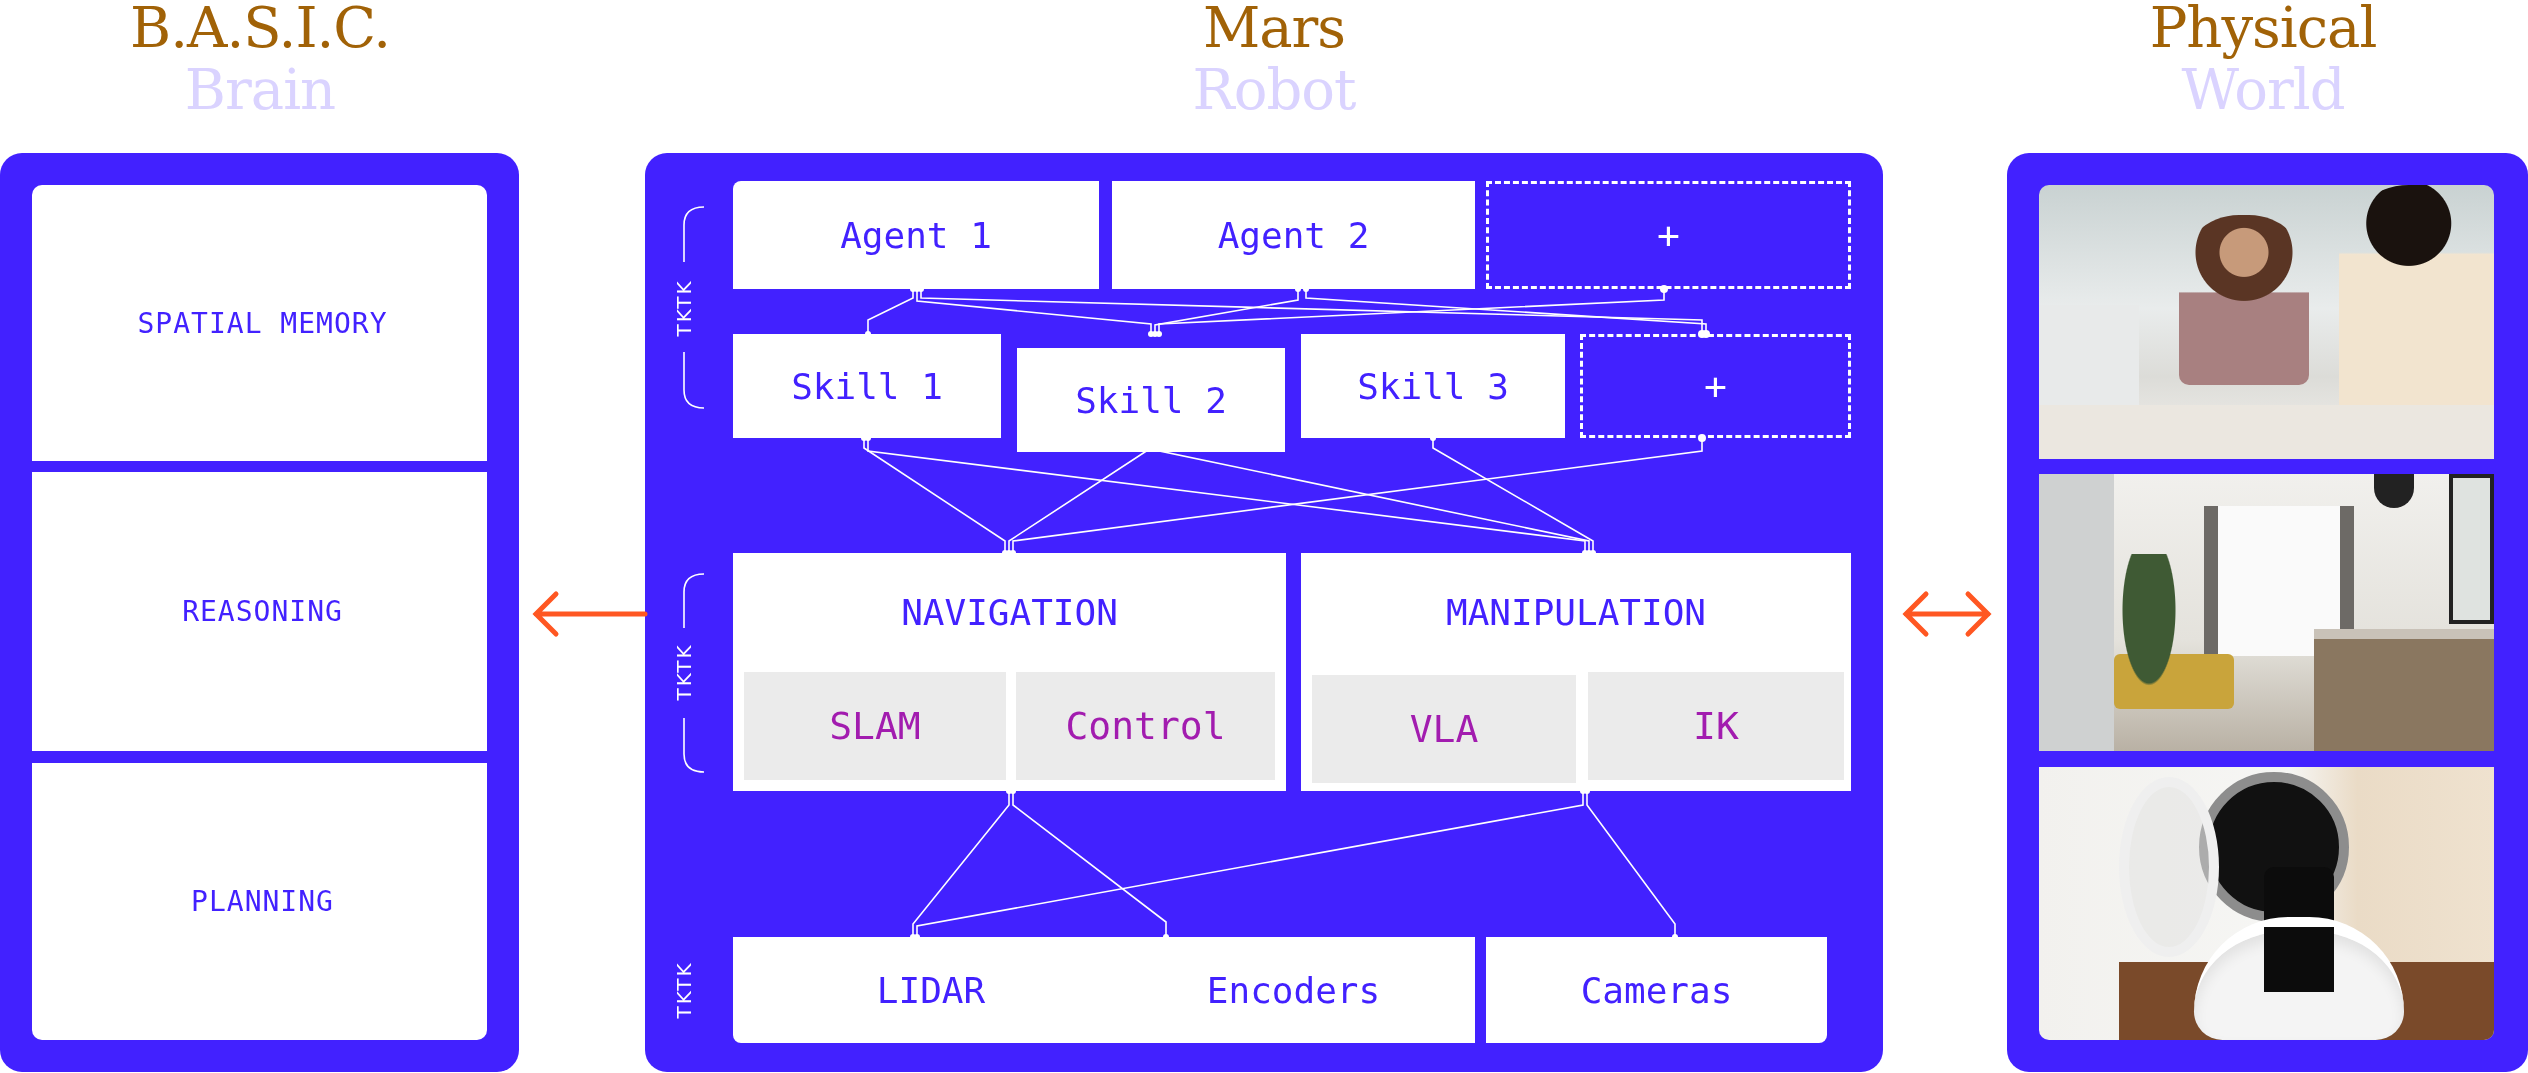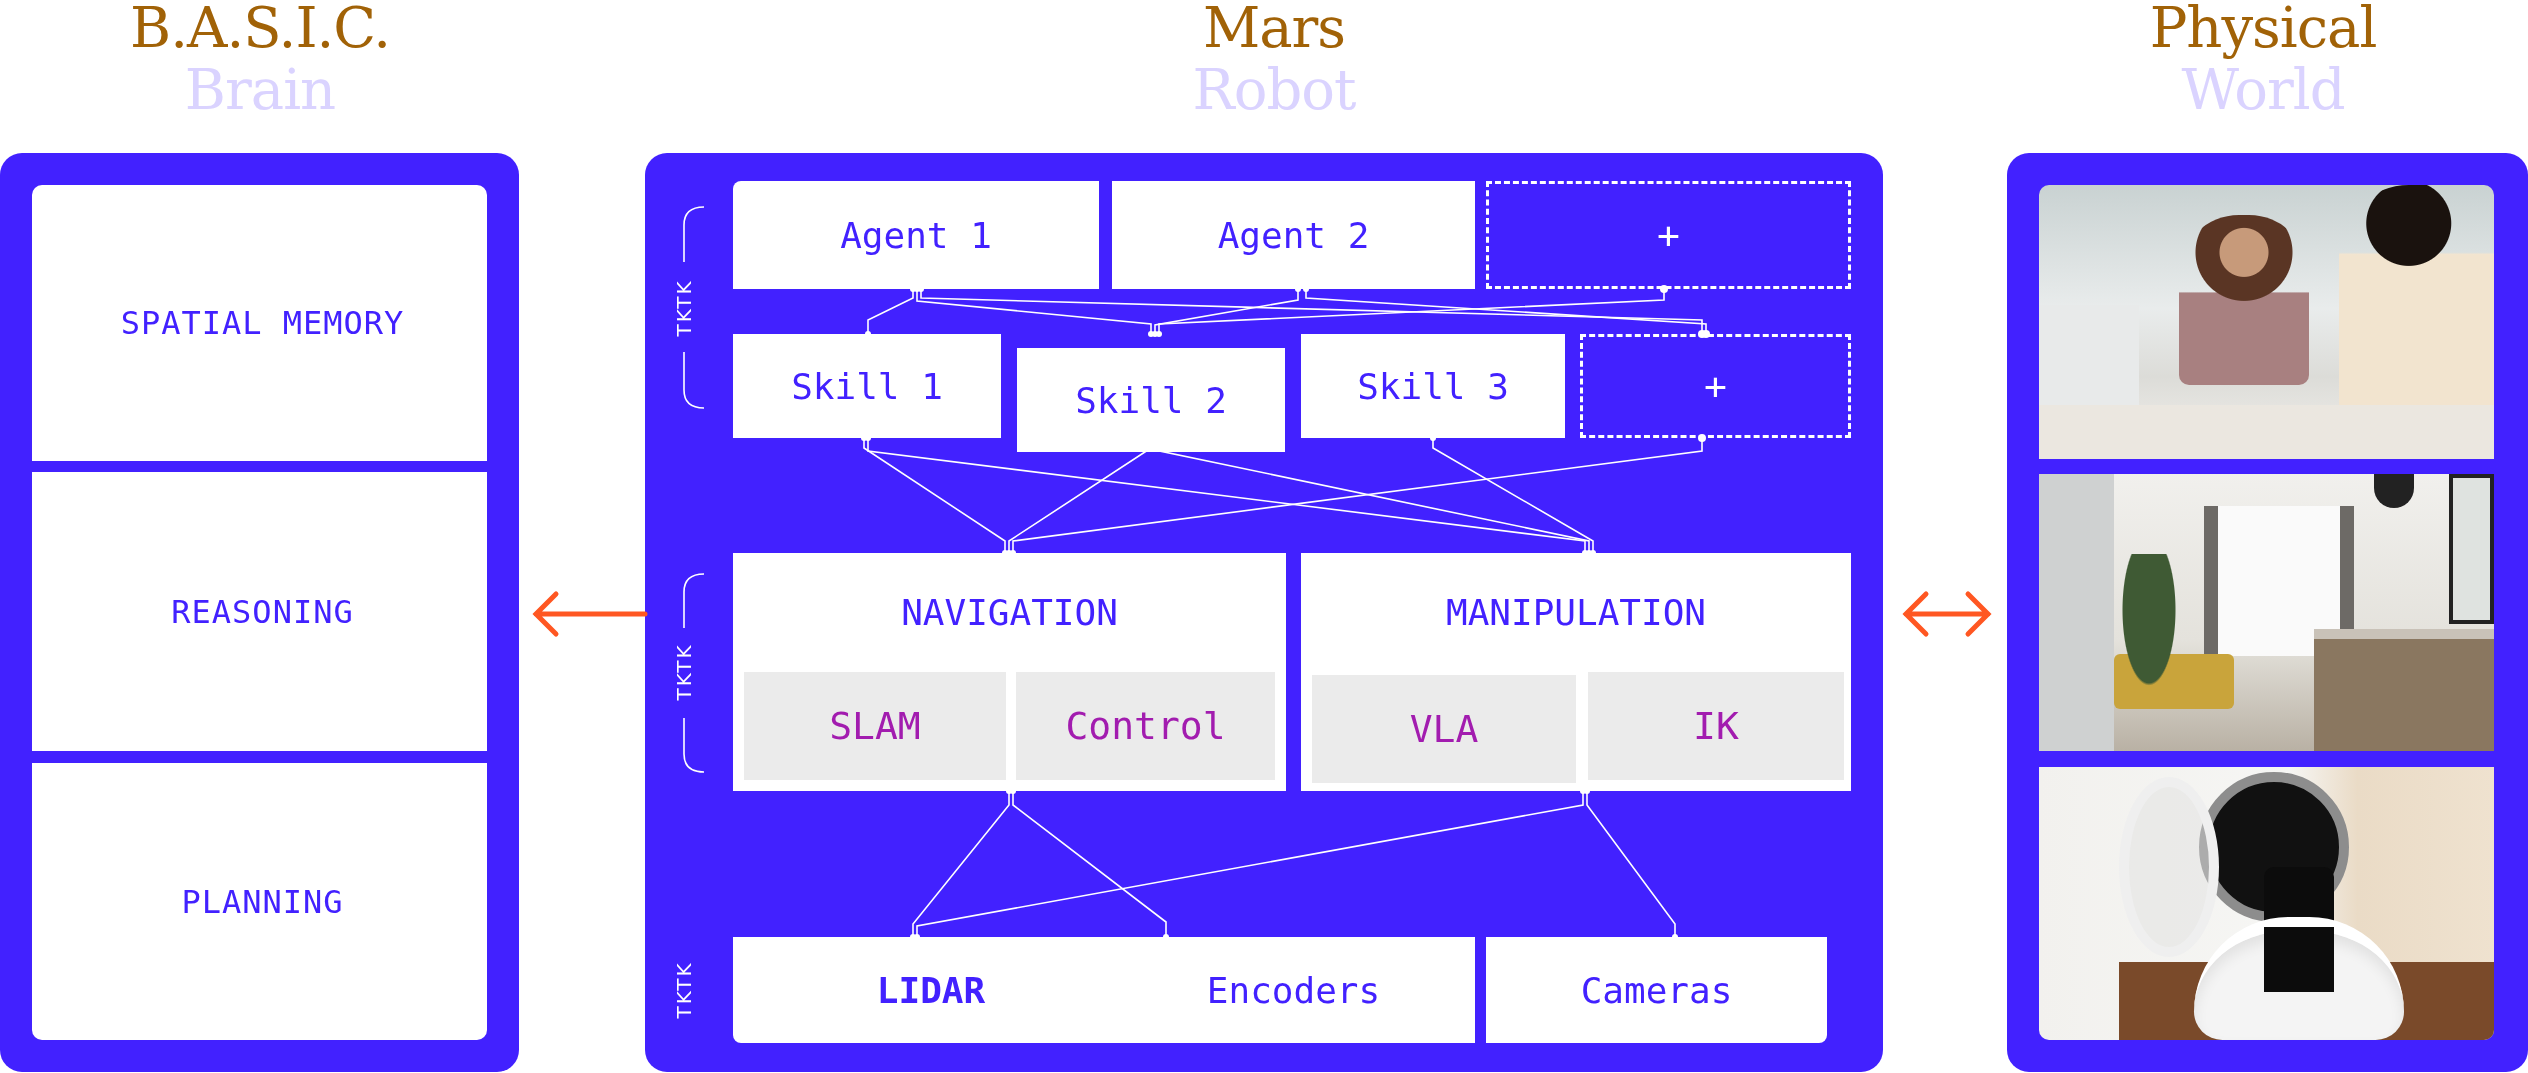--- a/index.html
+++ b/index.html
@@ -3,21 +3,21 @@
 <meta charset="utf-8">
 <style>
   html, body { margin: 0; padding: 0; background: #ffffff; }
   body { width: 2528px; height: 1073px; position: relative; overflow: hidden; font-family: "DejaVu Sans Mono", monospace; }
   .abs { position: absolute; box-sizing: border-box; }
   .title { position: absolute; text-align: center; font-family: "DejaVu Serif", "Liberation Serif", serif; width: 520px; line-height: 1; }
   .title .l1 { font-size: 56px; color: #a16207; letter-spacing: -1px; display: block; height: 56px; }
   .title .l2 { font-size: 56px; color: #dad3ff; letter-spacing: -1px; display: block; margin-top: 6px; }
   .panel { background: #4221ff; border-radius: 22px; }
   .card { background: #ffffff; color: #4221ff; display: flex; align-items: center; justify-content: center; font-family: "DejaVu Sans Mono", monospace; font-size: 36px; }
-  .left-card { font-size: 32px; letter-spacing: 1px; padding-left: 6px; }
+  .left-card { font-size: 28px; letter-spacing: 1px; padding-left: 6px; }
   .dashed { border: 3px dashed #ffffff; color: #ffffff; display: flex; align-items: center; justify-content: center; font-size: 38px; }
   .sub { background: #ebebeb; color: #a21caf; display: flex; align-items: center; justify-content: center; font-size: 38px; }
   .module-title { position: absolute; left: 0; right: 0; top: 0; height: 119px; display: flex; align-items: center; justify-content: center; color: #4221ff; font-size: 36px; }
   .tktk { position: absolute; color: #ffffff; font-family: "DejaVu Sans", sans-serif; font-size: 20px; letter-spacing: 2px; transform: rotate(-90deg); transform-origin: center; white-space: nowrap; }
   .photo { border-radius: 10px; overflow: hidden; }
   svg { position: absolute; left: 0; top: 0; }
 </style>
 </head>
 <body>
 
@@ -154,21 +154,21 @@
 <div class="abs card" style="left:1301px; top:553px; width:550px; height:238px; display:block; position:absolute;">
   <div class="module-title">MANIPULATION</div>
   <div class="abs sub" style="left:11px; top:122px; width:264px; height:108px;">
     <span>VLA</span>
   </div>
   <div class="abs sub" style="left:287px; top:119px; width:256px; height:108px;">
     <span>IK</span>
   </div>
 </div>
 
-<div class="abs card" style="left:733px; top:937px; width:396px; height:106px; border-radius:0 0 0 8px;font-weight:bold;">
+<div class="abs card" style="left:733px; top:937px; width:396px; height:106px; border-radius:0 0 0 8px;">
   <span>LIDAR</span>
 </div>
 <div class="abs card" style="left:1112px; top:937px; width:363px; height:106px;">
   <span>Encoders</span>
 </div>
 <div class="abs card" style="left:1486px; top:937px; width:341px; height:106px; border-radius:0 0 8px 0;">
   <span>Cameras</span>
 </div>
 
 <div class="abs panel" style="left:2007px; top:153px; width:521px; height:919px;"></div>

